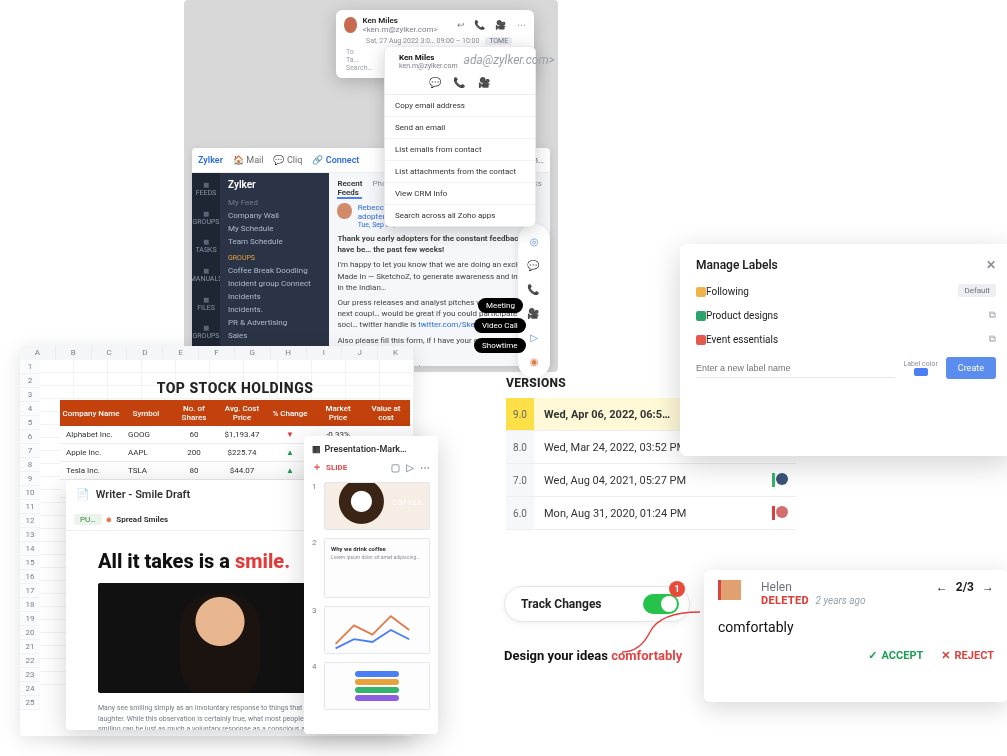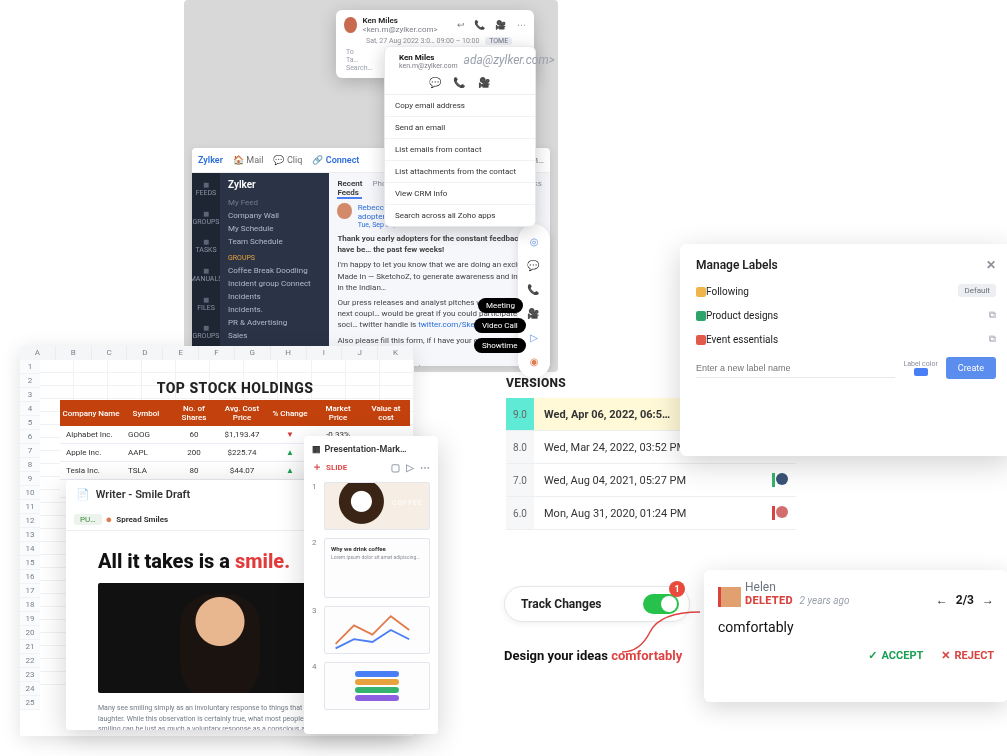--- a/index.html
+++ b/index.html
@@ -190,21 +190,21 @@
 
   
   .versions{
     position:absolute;left:506px;top:376px;width:290px;
     font-size:11px;
   }
   .versions .vh{font-weight:800;font-size:12px;color:#222;margin-bottom:8px;letter-spacing:.3px;}
   .versions .vrow{display:flex;align-items:center;height:32px;border-bottom:1px solid #eceef2;}
   .versions .vrow.sel{background:#fff9d7;}
   .versions .vnum{width:28px;text-align:center;color:#666;background:#f6f7f9;align-self:stretch;display:flex;align-items:center;justify-content:center;font-size:10px;}
-  .versions .vrow.sel .vnum{background:#5eead4;}
+  .versions .vrow.sel .vnum{background:#fde047;}
   .versions .vdate{padding-left:10px;color:#333;flex:1;}
   .versions .vrow.sel .vdate{font-weight:700;}
   .versions .vav{width:14px;height:14px;margin-right:6px;border-left:3px solid #33b56a;padding-left:1px;}
   .versions .vav span{display:block;width:12px;height:12px;border-radius:50%;background:#c98b6e;}
   .versions .vav.b span{background:#3a5378;}
   .versions .vav.r{border-left-color:#d9423f;}
   .versions .vav.r span{background:#d36e6e;}
 
   
   .labels{
@@ -243,21 +243,21 @@
   .tc-connector{
     position:absolute;left:620px;top:608px;width:90px;height:48px;pointer-events:none;
   }
 
   
   .sugg{
     position:absolute;left:704px;top:570px;width:276px;height:112px;
     background:#fff;border-radius:6px;box-shadow:0 6px 24px rgba(0,0,0,.16);
     padding:10px 14px;z-index:8;
   }
-  .sugg .top{display:flex;align-items:flex-end;gap:4px;}
+  .sugg .top{display:flex;align-items:flex-start;gap:20px;}
   .sugg .av{width:20px;height:20px;background:#e0a070;border-left:3px solid #d9423f;}
   .sugg .nm{color:#6e7480;font-size:12px;}
   .sugg .del{color:#d9423f;font-weight:800;font-size:11px;letter-spacing:.3px;}
   .sugg .when{color:#9aa0ab;font-style:italic;font-size:10px;margin-left:4px;}
   .sugg .nav{margin-left:auto;display:flex;align-items:center;gap:8px;color:#1a1a1a;font-size:12px;}
   .sugg .nav .cnt{font-weight:700;}
   .sugg .word{font-size:14px;color:#111;margin:12px 0 14px;}
   .sugg .acts{display:flex;gap:18px;justify-content:flex-end;font-size:11px;font-weight:700;}
   .sugg .accept{color:#1aa053;}
   .sugg .reject{color:#d9423f;}

